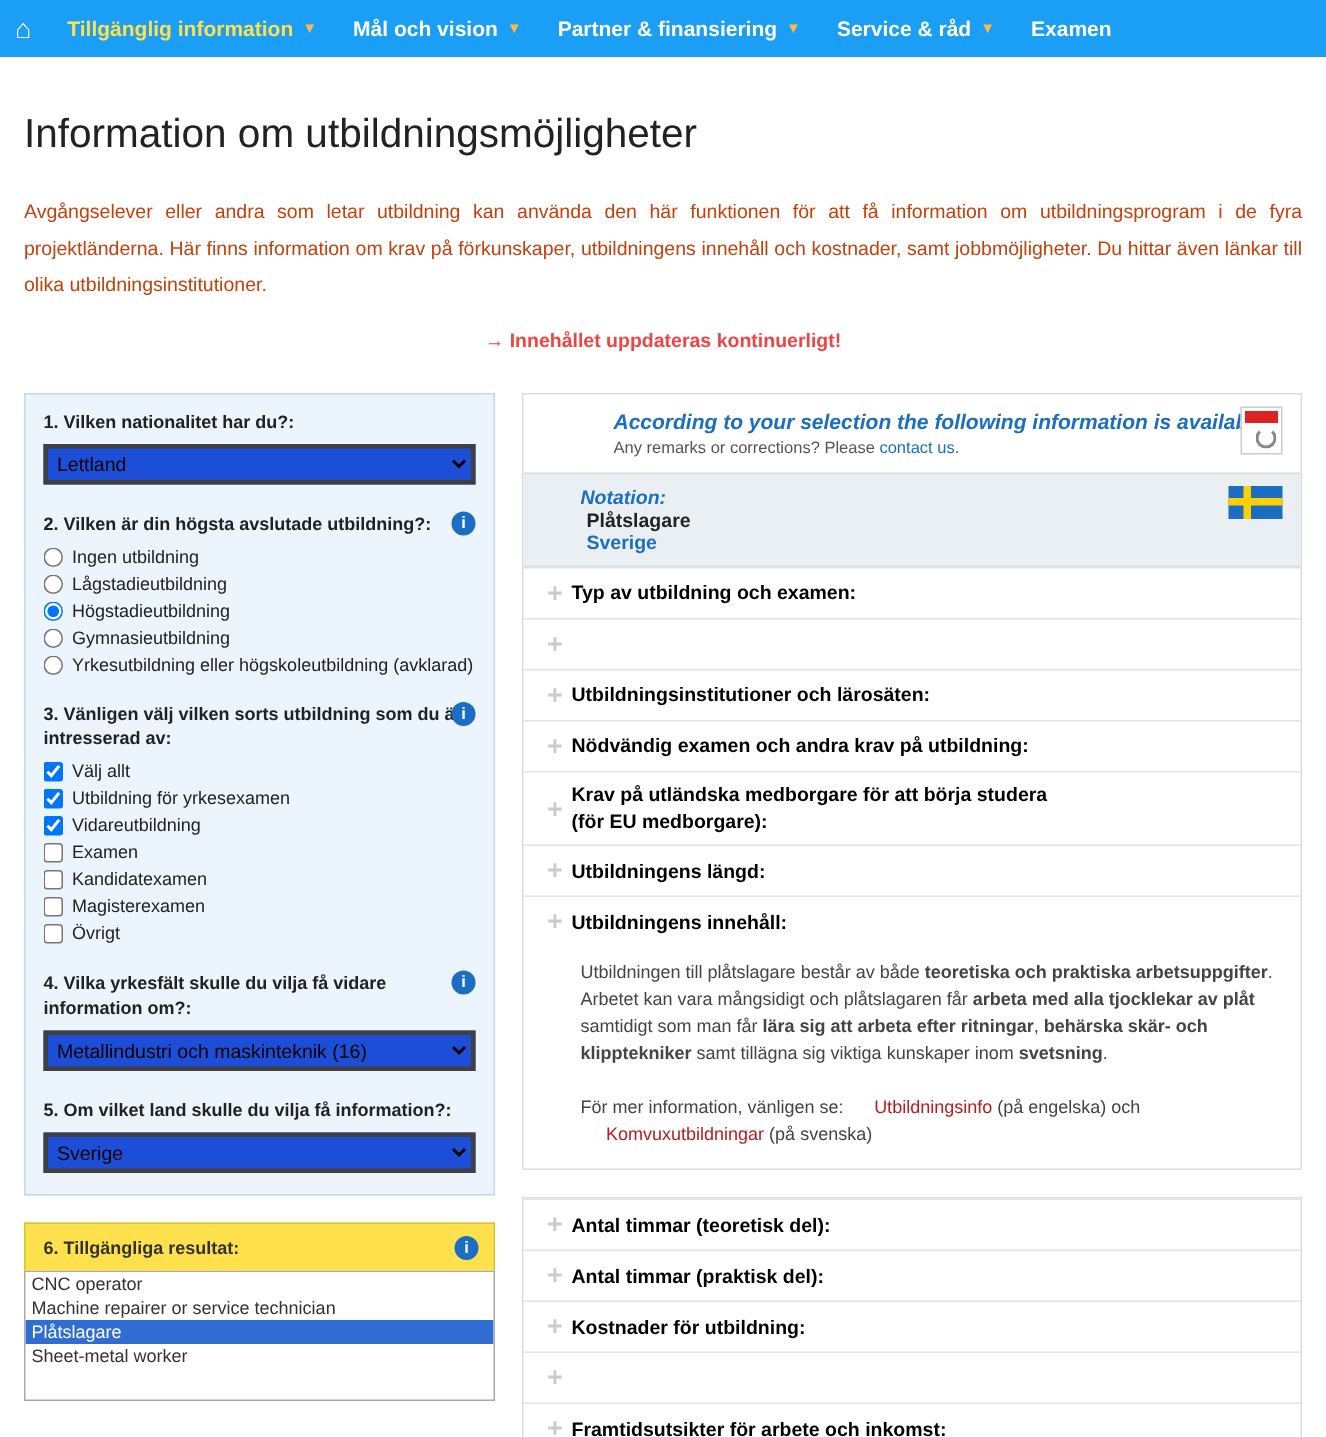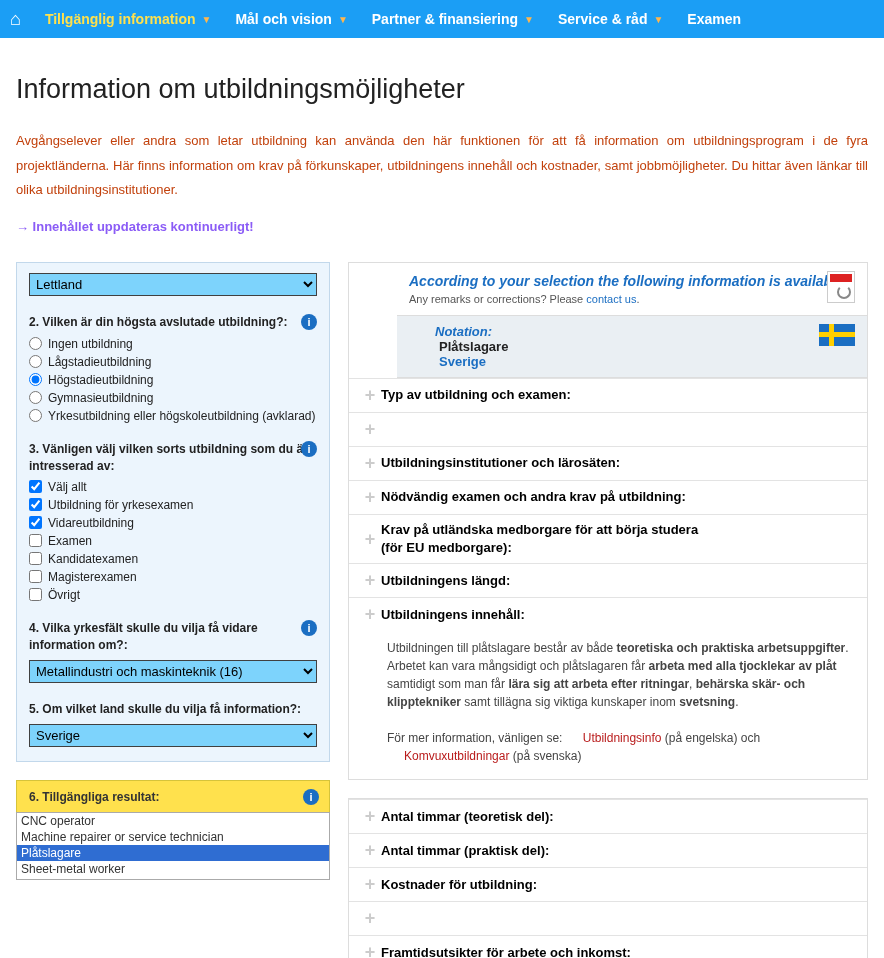--- a/index.html
+++ b/index.html
@@ -5,45 +5,45 @@
 * { box-sizing: border-box; margin: 0; padding: 0; }
 body { font-family: Arial, Helvetica, sans-serif; font-size: 13px; color: #333; background: #fff; width: 884px; }
 .topnav { background: #1b9ef5; height: 38px; display: flex; align-items: center; padding: 0 10px; }
 .topnav .home-icon { color: #fff; font-size: 18px; margin-right: 12px; }
 .topnav .nav-item { color: #fff; font-size: 14px; font-weight: bold; padding: 0 12px; cursor: pointer; display: flex; align-items: center; height: 38px; }
 .topnav .nav-item.active { color: #ffe14d; }
 .topnav .caret { color: #ffb64d; margin-left: 6px; font-size: 10px; }
 .container { padding: 18px 16px; }
 h1 { font-size: 27px; font-weight: normal; color: #222; margin: 18px 0 24px; }
 .intro { font-size: 13px; color: #c2410c; line-height: 1.9; text-align: justify; }
-.update-note { text-align: left; font-weight: bold; color: #8b5cf6; margin: 16px 0 28px; font-size: 13px; }
+.update-note { text-align: center; font-weight: bold; color: #ef4444; margin: 16px 0 28px; font-size: 13px; }
 .layout { display: flex; gap: 18px; }
 .sidebar { width: 314px; flex-shrink: 0; }
 .filter-panel { background: #ecf5fd; border: 1px solid #c2d8eb; padding: 10px 12px; }
 .filter-panel .section { margin-bottom: 18px; position: relative; }
 .filter-panel label.q { font-size: 12px; font-weight: bold; color: #222; display: block; margin-bottom: 6px; line-height: 1.4; }
-.filter-panel select { width: 100%; font-size: 13px; padding: 2px; border: 1px solid #404040; background: #7dd3fc; }
-.filter-panel .option { font-size: 12px; color: #222; margin: 4px 0; display: flex; align-items: flex-start; gap: 6px; }
+.filter-panel select { width: 100%; font-size: 13px; padding: 2px; border: 3px solid #404040; background: #1d4ed8; }
+.filter-panel .option { font-size: 12px; color: #222; margin: 4px 0; display: flex; align-items: flex-end; gap: 6px; }
 .filter-panel input[type=radio], .filter-panel input[type=checkbox] { margin: 0; }
 .info-icon { position: absolute; top: 0; right: 0; width: 16px; height: 16px; border-radius: 50%; background: #1b6ec2; color: #fff; font-size: 11px; font-weight: bold; text-align: center; line-height: 16px; }
 .results-head { background: #ffe14d; padding: 8px 12px; border: 1px solid #d6c33a; border-bottom: none; position: relative; margin-top: 18px; }
 .results-head .q { font-weight: bold; font-size: 12px; }
-.results-list { border: 1px solid #aaa; background: #fff; height: 68px; overflow-y: scroll; }
+.results-list { border: 1px solid #aaa; background: #fff; height: 87px; overflow-y: scroll; }
 .results-list .row { font-size: 12px; padding: 1px 4px; cursor: pointer; }
 .results-list .row.selected { background: #2f6dd2; color: #fff; }
 .main { flex: 1; }
 .main-panel { border: 1px solid #ddd; }
 .main-head { padding: 10px 14px 10px 60px; position: relative; }
 .main-head .title { color: #1b6ec2; font-style: italic; font-weight: bold; font-size: 14px; margin-bottom: 4px; }
 .main-head .remarks { font-size: 11px; color: #555; }
 .main-head .remarks a { color: #1b6ec2; text-decoration: none; }
 .pdf-icon { position: absolute; top: 8px; right: 12px; width: 28px; height: 32px; background: #fff; border: 1px solid #ccc; }
 .pdf-icon::before { content: ""; position: absolute; top: 2px; left: 2px; right: 2px; height: 8px; background: #d22; }
 .pdf-icon::after { content: ""; position: absolute; bottom: 3px; right: 3px; width: 10px; height: 10px; border: 2px solid #888; border-radius: 50%; border-top-color: transparent; }
-.notation-box { background: #eaeff3; border-top: 1px solid #ddd; border-bottom: 1px solid #ddd; padding: 8px 14px 8px 38px; position: relative; margin-left: 48px; }
+.notation-box { background: #eaeff3; border-top: 1px solid #ddd; border-bottom: 1px solid #ddd; padding: 8px 14px 8px 38px; position: relative; }
 .notation-box .label { color: #1b6ec2; font-style: italic; font-weight: bold; font-size: 13px; }
 .notation-box .name { font-weight: bold; font-size: 13px; color: #222; margin-left: 4px; }
 .notation-box .country { color: #1b6ec2; font-weight: bold; font-size: 13px; margin-left: 4px; }
 .flag-se { position: absolute; top: 8px; right: 12px; width: 36px; height: 22px; background: #1b6ec2; }
 .flag-se::before { content: ""; position: absolute; top: 0; bottom: 0; left: 10px; width: 5px; background: #ffcf00; }
 .flag-se::after { content: ""; position: absolute; left: 0; right: 0; top: 8px; height: 5px; background: #ffcf00; }
 .accordion-item { border-top: 1px solid #e3e3e3; }
 .accordion-head { display: flex; align-items: center; padding: 6px 10px; cursor: pointer; }
 .accordion-head .plus { color: #ccc; font-size: 18px; font-weight: bold; width: 22px; text-align: center; }
 .accordion-head .title { color: #000000; font-weight: bold; font-size: 13px; line-height: 1.4; }
@@ -68,20 +68,21 @@
 <div class="container">
   <h1>Information om utbildningsmöjligheter</h1>
   <p class="intro">Avgångselever eller andra som letar utbildning kan använda den här funktionen för att få information om utbildningsprogram i de fyra projektländerna. Här finns information om krav på förkunskaper, utbildningens innehåll och kostnader, samt jobbmöjligheter. Du hittar även länkar till olika utbildningsinstitutioner.</p>
   <p class="update-note">→ Innehållet uppdateras kontinuerligt!</p>
 
   <div class="layout">
     <div class="sidebar">
       <div class="filter-panel">
 
         <div class="section">
+          <label class="q">1. Vilken nationalitet har du?:</label>
           <select><option>Lettland</option></select>
         </div>
 
         <div class="section">
           <label class="q">2. Vilken är din högsta avslutade utbildning?:</label>
           <span class="info-icon">i</span>
           <div id="q2-options">
               <div class="option">
                 <input type="radio" name="q2" style="">
                 <span>Ingen utbildning</span>

